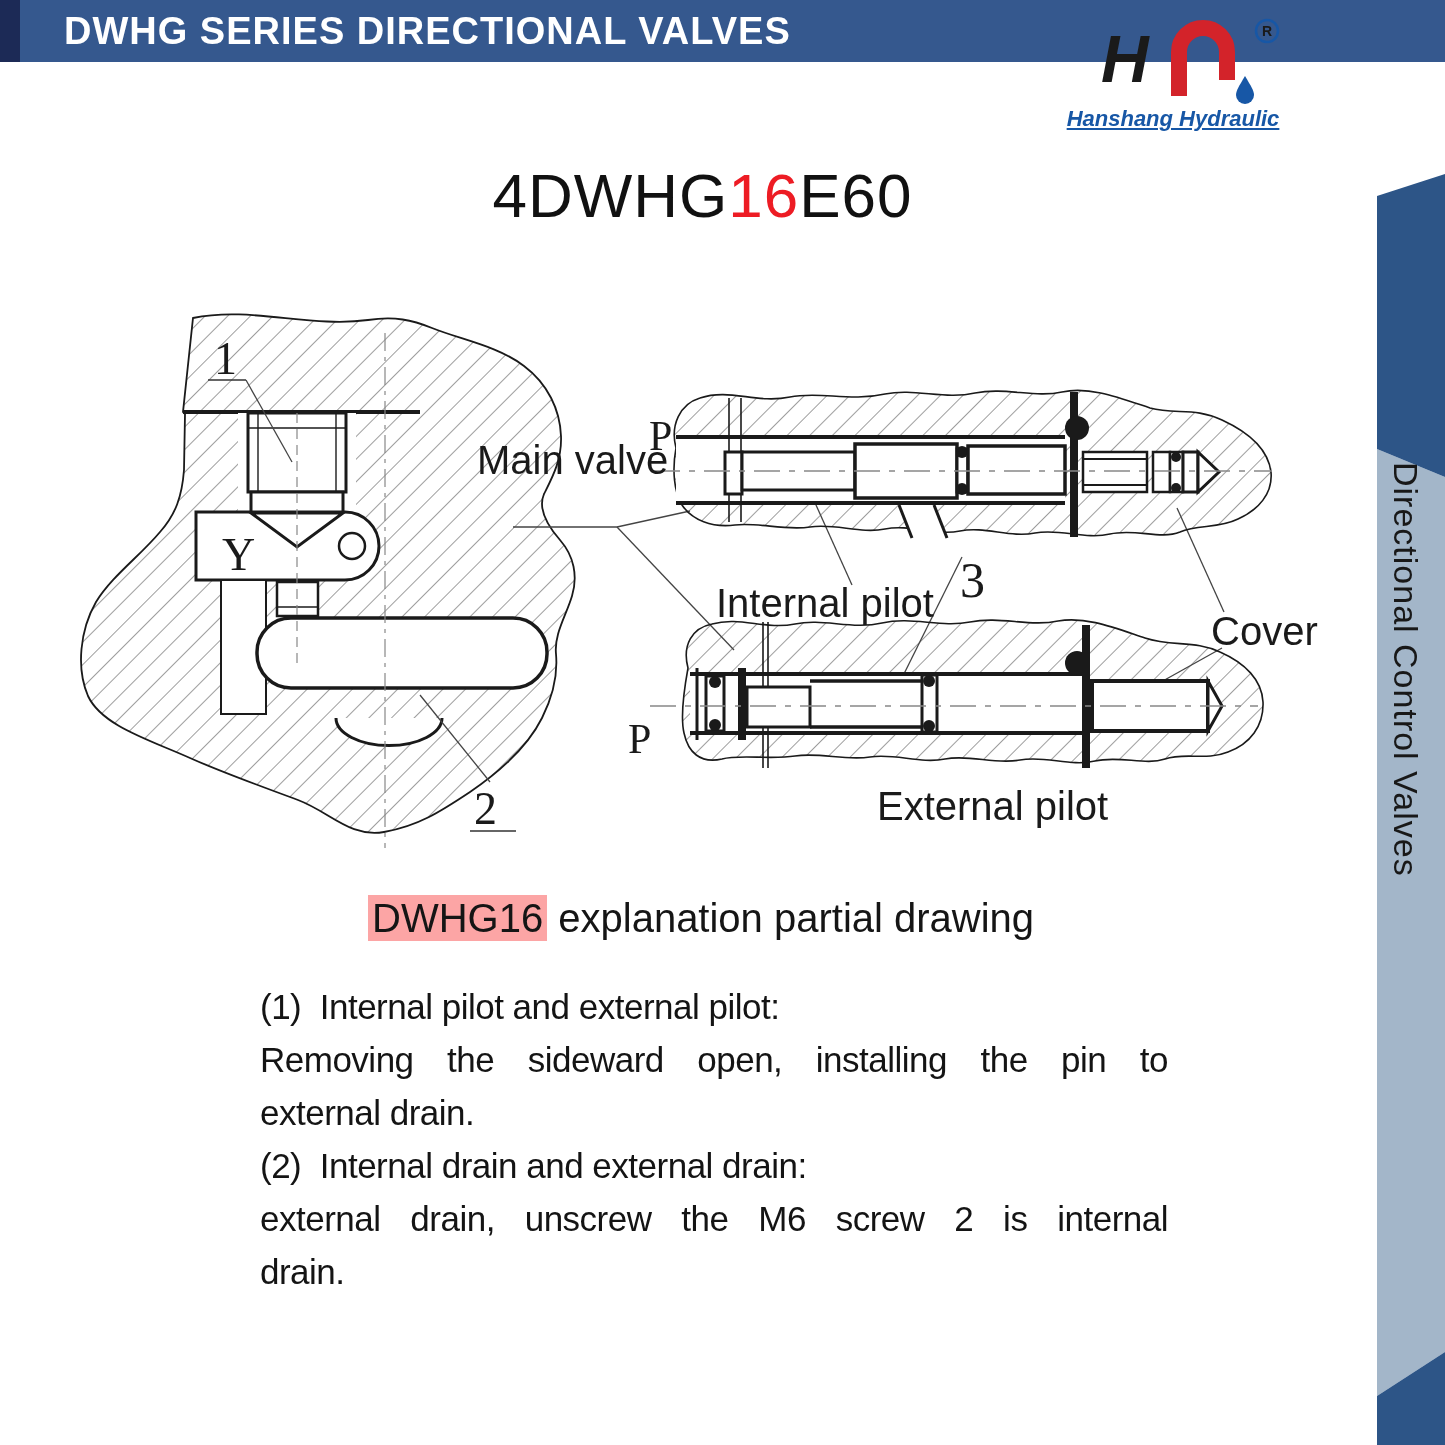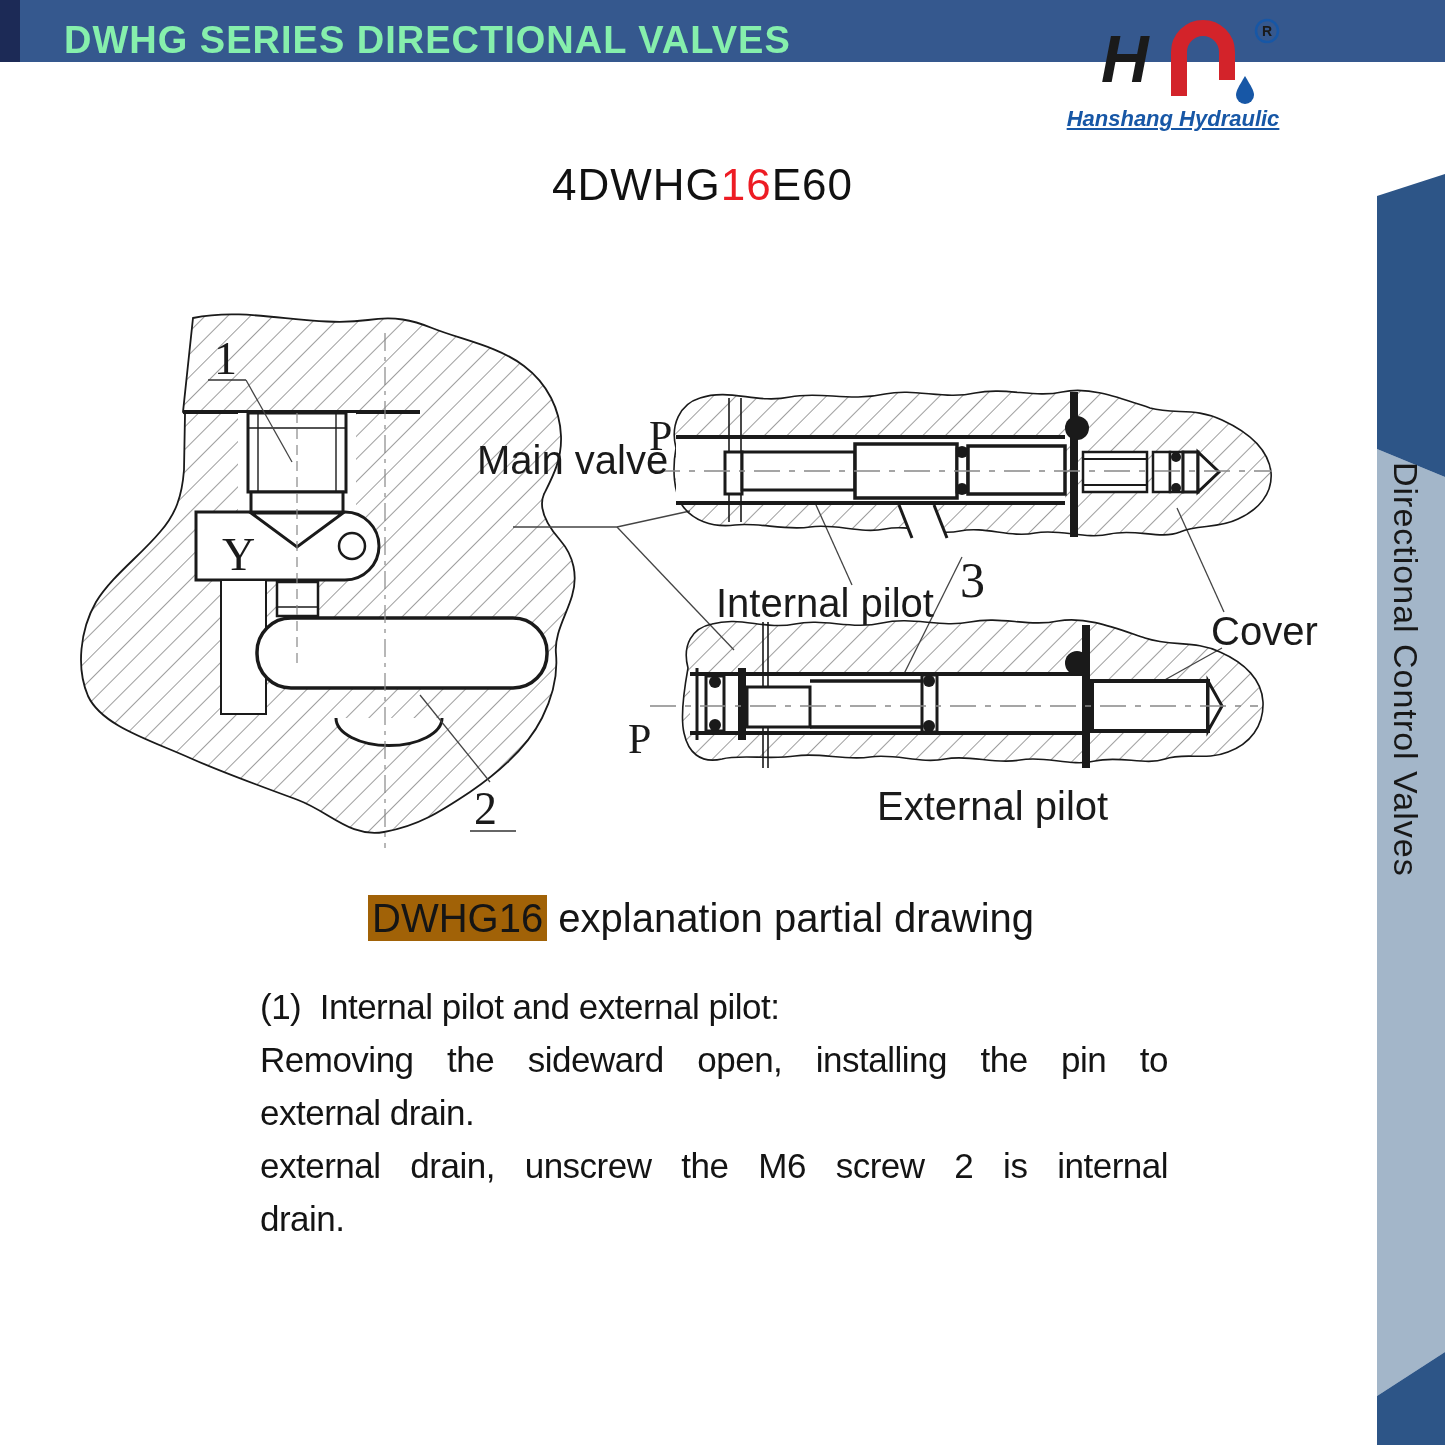--- a/index.html
+++ b/index.html
@@ -2,39 +2,39 @@
 <html><head>
 <meta charset="utf-8">
 <style>
   html,body{margin:0;padding:0;background:#fff;}
   .page{position:relative;width:1445px;height:1445px;background:#fff;overflow:hidden;
         font-family:"Liberation Sans",sans-serif;color:#161616;}
 
   
   .banner{position:absolute;left:0;top:0;width:1445px;height:62px;background:#35588E;}
   .banner .stripe{position:absolute;left:0;top:0;width:20px;height:62px;background:#1C2A56;}
-  .banner .btitle{position:absolute;left:64px;top:10px;height:62px;line-height:60px;
-        color:#86efac;font-size:38px;font-weight:bold;letter-spacing:1px;}
+  .banner .btitle{position:absolute;left:64px;top:1px;height:62px;line-height:60px;
+        color:#ffffff;font-size:38px;font-weight:bold;letter-spacing:1px;}
 
   
   .logo-wrap{position:absolute;left:1095px;top:16px;width:200px;height:92px;}
   .logo-company{position:absolute;left:1056px;top:106px;width:234px;text-align:center;
         font-size:22px;font-weight:bold;font-style:italic;color:#1757A6;text-decoration:underline;}
 
   
   .model{position:absolute;left:0;top:160px;width:1405px;text-align:center;
-        font-size:44px;letter-spacing:1px;color:#111;}
+        font-size:62px;letter-spacing:1px;color:#111;}
   .model .red{color:#ED1C24;}
 
   
   .diagram{position:absolute;left:0;top:300px;width:1340px;height:560px;}
 
   
   .caption{position:absolute;left:368px;top:896px;font-size:40px;color:#151515;}
-  .cap-hl{background:#a16207;padding:1px 4px;}
+  .cap-hl{background:#fca5a5;padding:1px 4px;}
 
   
   .body-text{position:absolute;left:260px;top:980px;width:908px;font-size:35px;
         line-height:53px;letter-spacing:-0.5px;color:#141414;}
   .bline{text-align:justify;}
   .bline.fill{text-align-last:justify;}
 
   
   .sidebar-svg{position:absolute;left:1377px;top:0;width:68px;height:1445px;}
   .sidebar-label{position:absolute;left:1386px;top:462px;height:580px;
@@ -220,20 +220,21 @@
     <span class="cap-hl">DWHG16</span><span> explanation partial drawing</span>
   </div>
 
   <div class="body-text">
       <div class="para">
         <div class="bline">(1)&nbsp; Internal pilot and external pilot:</div>
         <div class="bline fill">Removing the sideward open, installing the pin to</div>
         <div class="bline">external drain.</div>
       </div>
       <div class="para">
+        <div class="bline">(2)&nbsp; Internal drain and external drain:</div>
         <div class="bline fill">external drain, unscrew the M6 screw 2 is internal</div>
         <div class="bline">drain.</div>
       </div>
     </div>
 
   <svg class="sidebar-svg" viewBox="0 0 68 1445">
     <polygon points="0,449 68,477 68,1352 0,1396" fill="#A3B6C9"></polygon>
     <polygon points="0,196 68,174 68,477 0,449" fill="#2D5587"></polygon>
     <polygon points="0,1396 68,1352 68,1445 0,1445" fill="#2D5587"></polygon>
   </svg>

